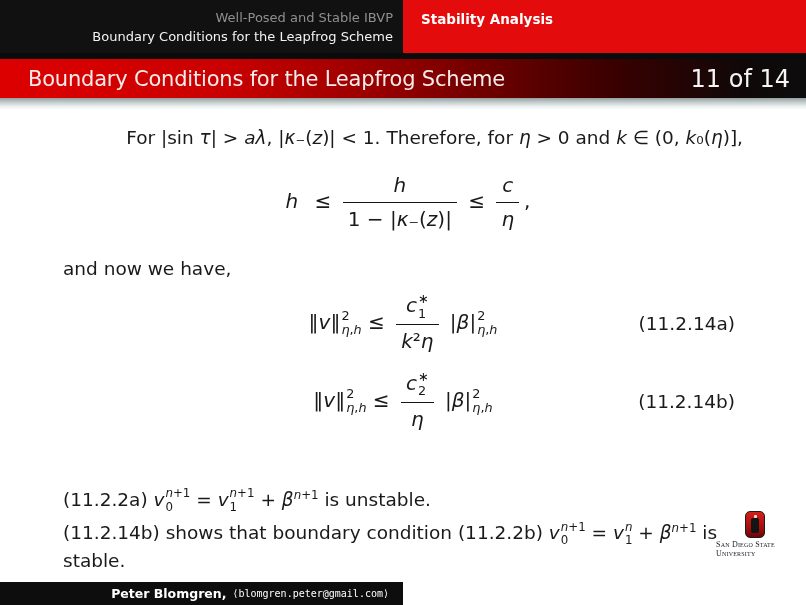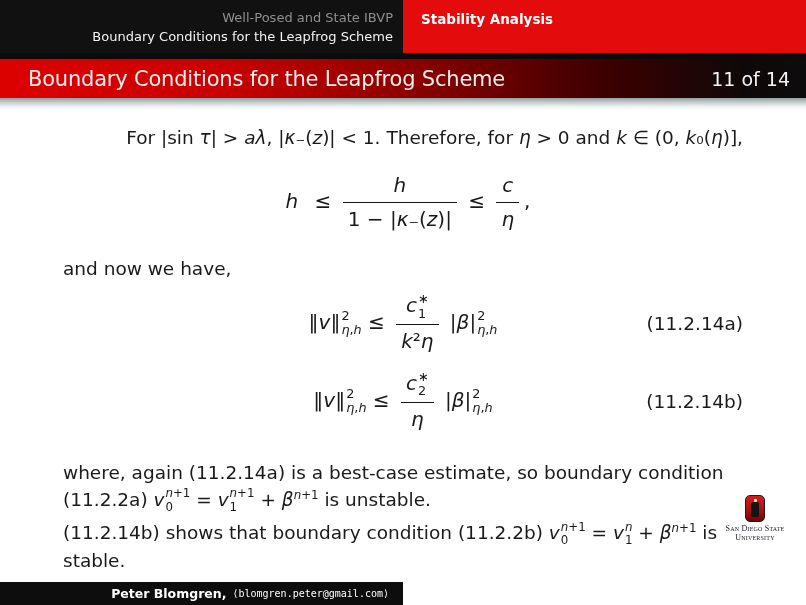--- a/index.html
+++ b/index.html
@@ -28,36 +28,36 @@
 
   .sep-strip{ height:6px; width:100%; background:#0b0b0b; }
 
   
   .titlebar{
     height:39px; width:100%;
     background:linear-gradient(90deg,#dd0000 0%,#c90000 28%,#8a0000 52%,#3a0000 76%,#100808 92%,#0c0c0c 100%);
     display:flex; align-items:center; padding:0 16px 0 28px;
   }
   .titlebar-title{ color:#f3ecec; font-size:21px; letter-spacing:-0.2px; }
-  .titlebar-page{ margin-left:auto; color:#f5f5f5; font-size:19px; }
+  .titlebar-page{ margin-left:auto; color:#f5f5f5; font-size:24px; }
 
   .titlebar-shadow{
     height:12px; width:100%;
     background:linear-gradient(180deg,#939f9f 0%,#c3cccc 35%,#eef2f2 72%,#ffffff 100%);
   }
 
   
   main{ flex:1; position:relative; padding:8px 63px 0; color:#1a1a1a;
         font-size:18.5px; line-height:27px; overflow:hidden; }
   i{ font-style:oblique; }
 
   .para{ margin:0; }
   .display-eq{ text-align:center; font-size:20px; margin:20px 0 0; }
   .eq-row{ position:relative; text-align:center; font-size:20px; }
-  .eq-label{ position:absolute; right:0; top:50%; transform:translateY(-50%);
+  .eq-label{ position:absolute; right:8px; top:50%; transform:translateY(-50%);
              font-size:18.5px; color:#1a1a1a; }
 
   #p1{ margin-top:6px;text-align:right; }
   #eq1{ margin-top:20px; }
   #intro2{ margin-top:21px; }
   #eqa{ margin-top:9px; }
   #eqb{ margin-top:13px; }
   #p2{ margin-top:25px; }
   #p3{ margin-top:5px; width:700px; }
 
@@ -66,21 +66,21 @@
   .fnum{ display:block; padding:1px 5px 3px; }
   .fden{ display:block; border-top:1.6px solid #151515; padding:3px 5px 1px; }
 
   
   .ss{ display:inline-block; vertical-align:middle; text-align:left;
        font-size:64%; line-height:1.12; margin-left:1px; }
   .ss-t,.ss-b{ display:block; }
   sup,sub{ font-size:64%; line-height:0; }
 
   
-  .logo{ position:absolute; right:12px; bottom:40px; width:78px; text-align:center; }
+  .logo{ position:absolute; right:12px; bottom:24px; width:78px; }
   .logo-emblem{
     width:20px; height:27px; margin:0 auto 2px;
     background:linear-gradient(180deg,#d2201a 0%,#a80f0f 60%,#6d0505 100%);
     border:1.5px solid #1c1c1c; border-radius:5px; position:relative;
   }
   .logo-emblem::after{
     content:""; position:absolute; left:5px; top:6px; width:8px; height:15px;
     background:#141414; border-radius:2px;
   }
   .logo-emblem::before{
@@ -107,21 +107,21 @@
     padding:0 16px 0 15px; white-space:nowrap;
   }
 </style>
 </head>
 <body>
 
 <div class="slide">
 
   <header class="topbar">
     <div class="topbar-left">
-      <div class="topbar-line1">Well-Posed and State IBVP</div>
+      <div class="topbar-line1">Well-Posed and Stable IBVP</div>
       <div class="topbar-line2">Boundary Conditions for the Leapfrog Scheme</div>
     </div>
     <div class="topbar-right">
       <span>Stability Analysis</span>
     </div>
   </header>
 
   <div class="sep-strip"></div>
 
   <div class="titlebar">
@@ -145,21 +145,21 @@
       <span>‖<i>v</i>‖<span class="ss"><span class="ss-t">2</span><span class="ss-b"><i>η</i>,<i>h</i></span></span> ≤ <span class="frac"><span class="fnum"><i>c</i><span class="ss"><span class="ss-t">∗</span><span class="ss-b">1</span></span></span><span class="fden"><i>k</i>²<i>η</i></span></span> |<i>β</i>|<span class="ss"><span class="ss-t">2</span><span class="ss-b"><i>η</i>,<i>h</i></span></span></span>
       <span class="eq-label">(11.2.14a)</span>
     </div>
 
     <div class="eq-row" id="eqb">
       <span>‖<i>v</i>‖<span class="ss"><span class="ss-t">2</span><span class="ss-b"><i>η</i>,<i>h</i></span></span> ≤ <span class="frac"><span class="fnum"><i>c</i><span class="ss"><span class="ss-t">∗</span><span class="ss-b">2</span></span></span><span class="fden"><i>η</i></span></span> |<i>β</i>|<span class="ss"><span class="ss-t">2</span><span class="ss-b"><i>η</i>,<i>h</i></span></span></span>
       <span class="eq-label">(11.2.14b)</span>
     </div>
 
     <p class="para" id="p2">
-      <span>where, again (11.2.14a) is a best-case estimate, so boundary condition</span><br>
+      <br>
       <span>(11.2.2a) <i>v</i><span class="ss"><span class="ss-t"><i>n</i>+1</span><span class="ss-b">0</span></span> = <i>v</i><span class="ss"><span class="ss-t"><i>n</i>+1</span><span class="ss-b">1</span></span> + <i>β</i><sup><i>n</i>+1</sup> is unstable.</span>
     </p>
 
     <p class="para" id="p3">
       <span>(11.2.14b) shows that boundary condition (11.2.2b) <i>v</i><span class="ss"><span class="ss-t"><i>n</i>+1</span><span class="ss-b">0</span></span> = <i>v</i><span class="ss"><span class="ss-t"><i>n</i></span><span class="ss-b">1</span></span> + <i>β</i><sup><i>n</i>+1</sup> is</span><br>
       <span>stable.</span>
     </p>
 
     <div class="logo">
       <div class="logo-emblem"></div>

